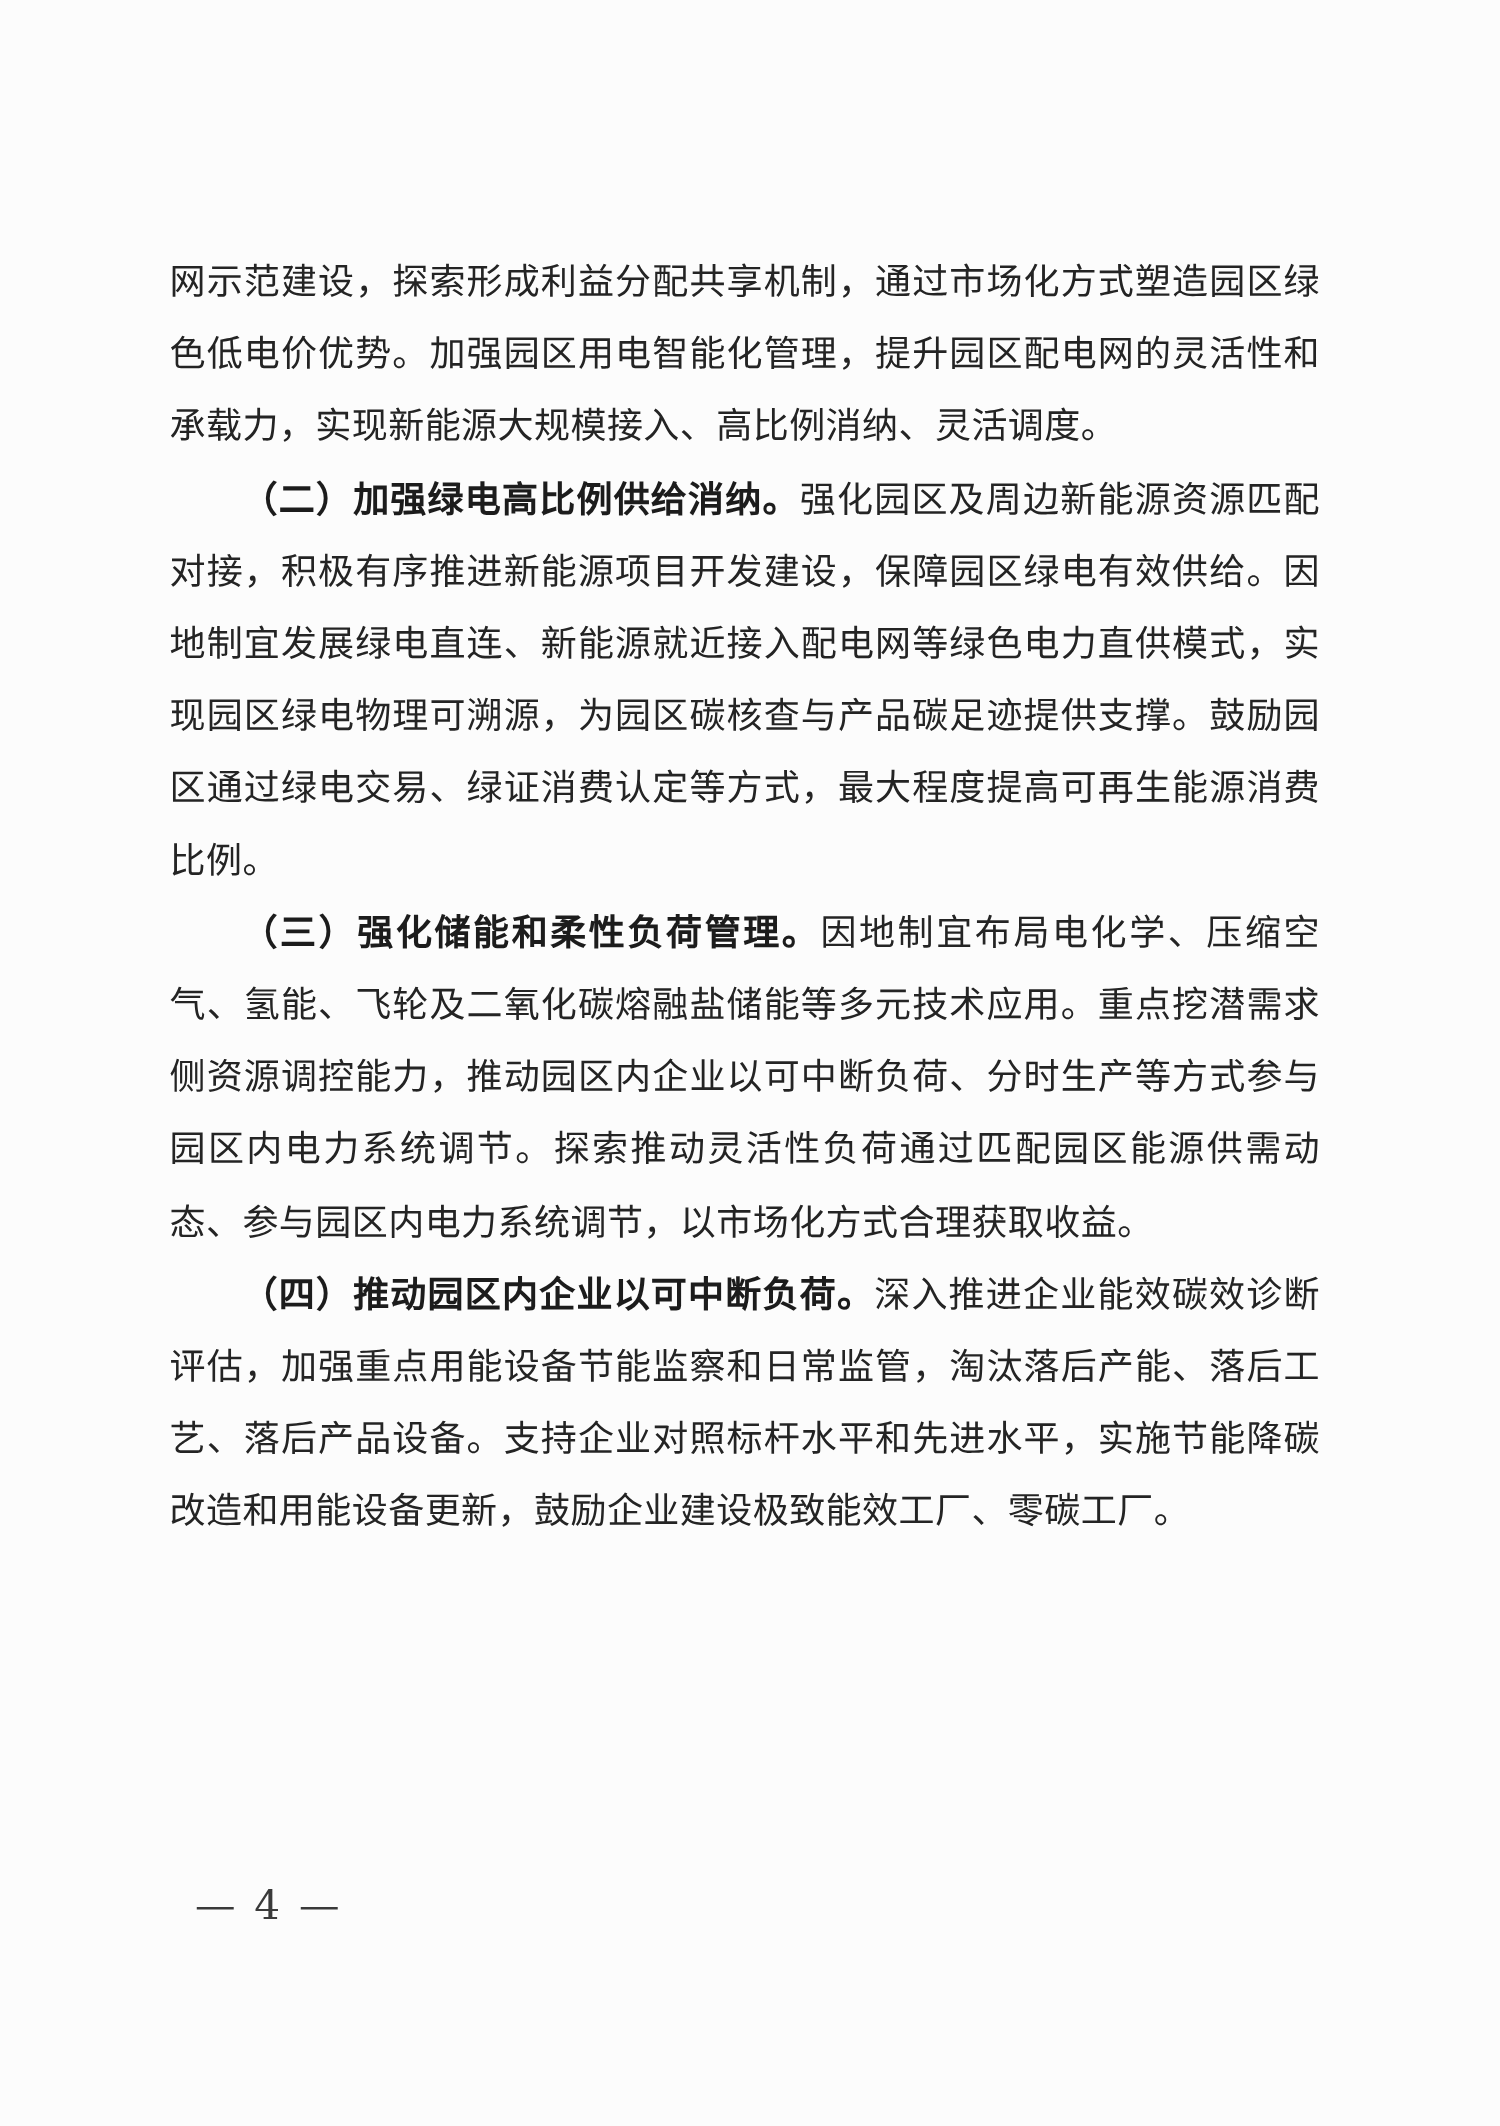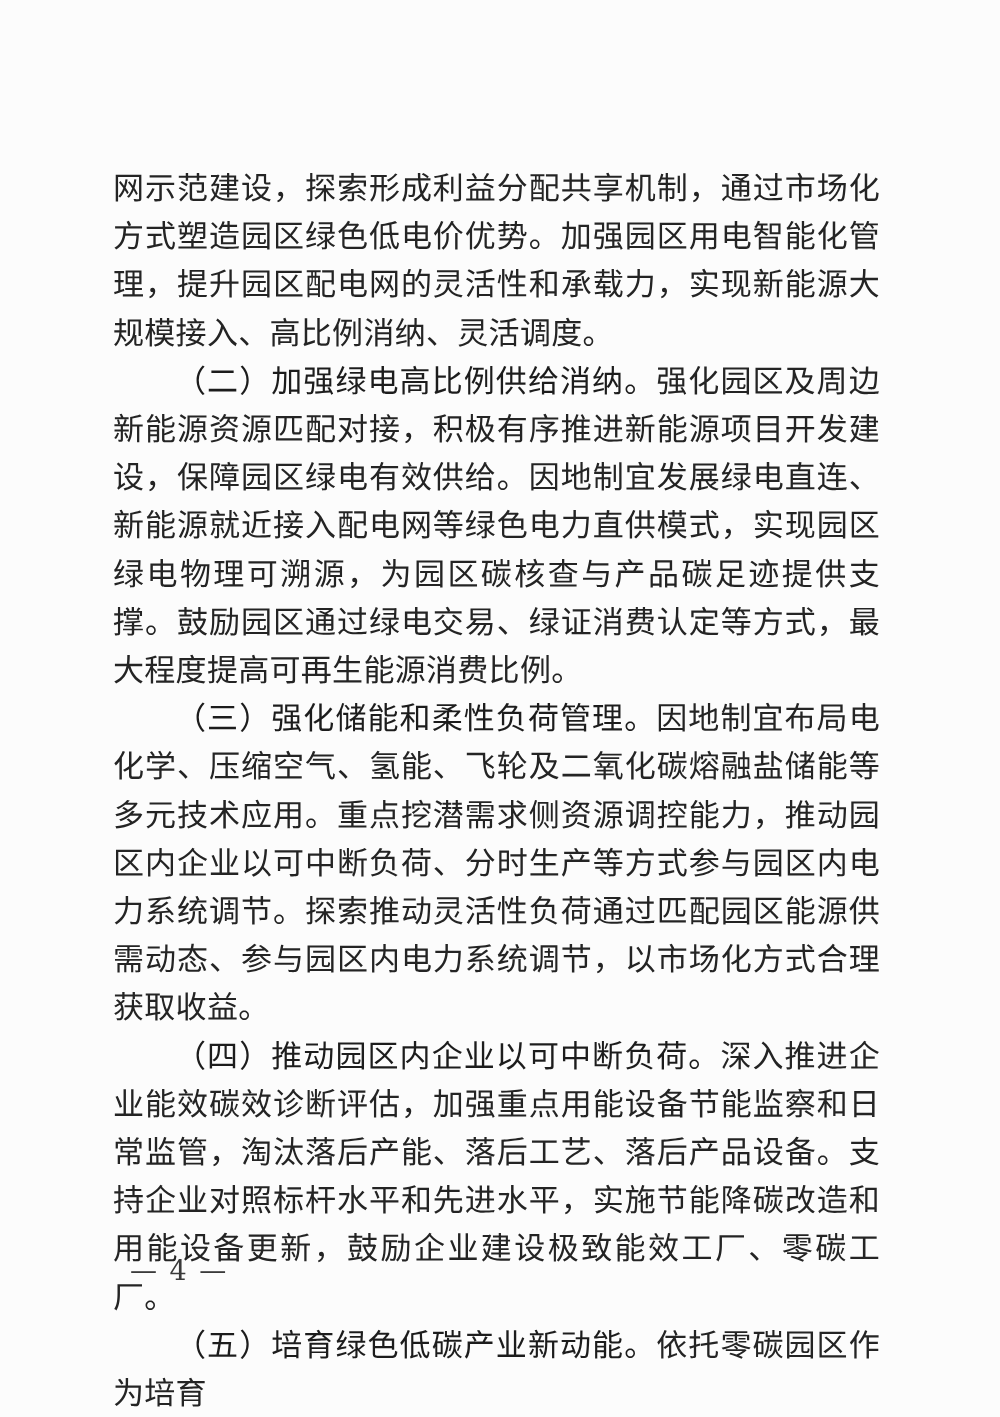--- a/index.html
+++ b/index.html
@@ -15,35 +15,35 @@
     background: #fcfcfc;
     overflow: hidden;
     font-family: "DejaVu Serif", "Liberation Serif", serif;
     color: #242424;
   }
   .text-block {
     position: absolute;
     left: 113px;
     top: 164px;
     width: 767px;
-    font-size: 31px;
+    font-size: 24px;
     line-height: 48.2px;
     letter-spacing: 0.3px;
     text-align: justify;
   }
   .para {
     margin: 0;
     padding: 0;
     text-indent: 2em;
   }
   .para.continuation {
     text-indent: 0;
   }
   .lead {
-    font-weight: normal;
+    font-weight: bold;
     color: #1c1c1c;
   }
   .page-number {
     position: absolute;
     left: 130px;
     top: 1253px;
     font-size: 27px;
     line-height: 36px;
     letter-spacing: 2px;
     color: #3a3a3a;
@@ -56,18 +56,17 @@
   <main class="text-block">
 
     <p class="para continuation"><span>网示范建设，探索形成利益分配共享机制，通过市场化方式塑造园区绿色低电价优势。加强园区用电智能化管理，提升园区配电网的灵活性和承载力，实现新能源大规模接入、高比例消纳、灵活调度。</span></p>
 
     <p class="para"><span class="lead">（二）加强绿电高比例供给消纳。</span><span>强化园区及周边新能源资源匹配对接，积极有序推进新能源项目开发建设，保障园区绿电有效供给。因地制宜发展绿电直连、新能源就近接入配电网等绿色电力直供模式，实现园区绿电物理可溯源，为园区碳核查与产品碳足迹提供支撑。鼓励园区通过绿电交易、绿证消费认定等方式，最大程度提高可再生能源消费比例。</span></p>
 
     <p class="para"><span class="lead">（三）强化储能和柔性负荷管理。</span><span>因地制宜布局电化学、压缩空气、氢能、飞轮及二氧化碳熔融盐储能等多元技术应用。重点挖潜需求侧资源调控能力，推动园区内企业以可中断负荷、分时生产等方式参与园区内电力系统调节。探索推动灵活性负荷通过匹配园区能源供需动态、参与园区内电力系统调节，以市场化方式合理获取收益。</span></p>
 
     <p class="para"><span class="lead">（四）推动园区内企业以可中断负荷。</span><span>深入推进企业能效碳效诊断评估，加强重点用能设备节能监察和日常监管，淘汰落后产能、落后工艺、落后产品设备。支持企业对照标杆水平和先进水平，实施节能降碳改造和用能设备更新，鼓励企业建设极致能效工厂、零碳工厂。</span></p>
 
-    <p class="para"><span class="lead">（五）培育绿色低碳产业新动能。</span><span>依托零碳园区作为培育</span></p>
 
   </main>
 
   <div class="page-number">— 4 —</div>
 </div>
 
 </body></html>

